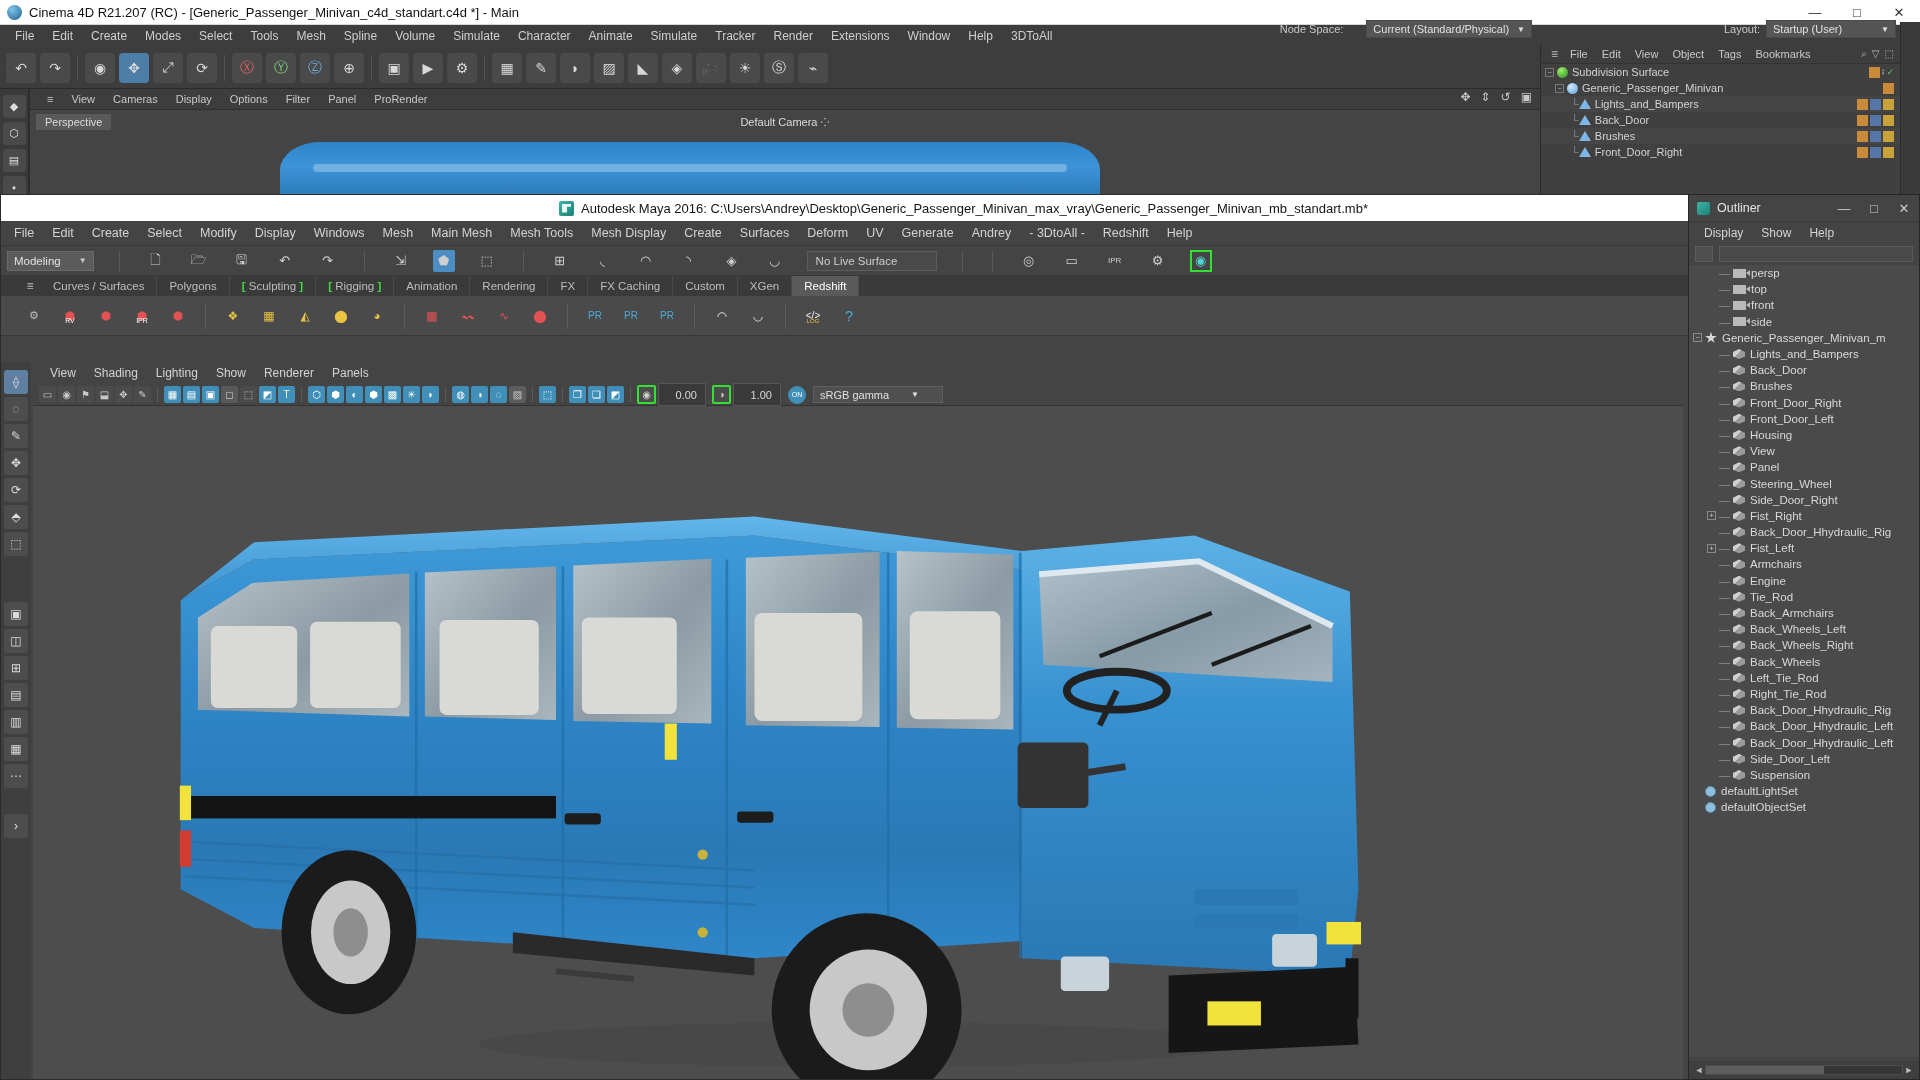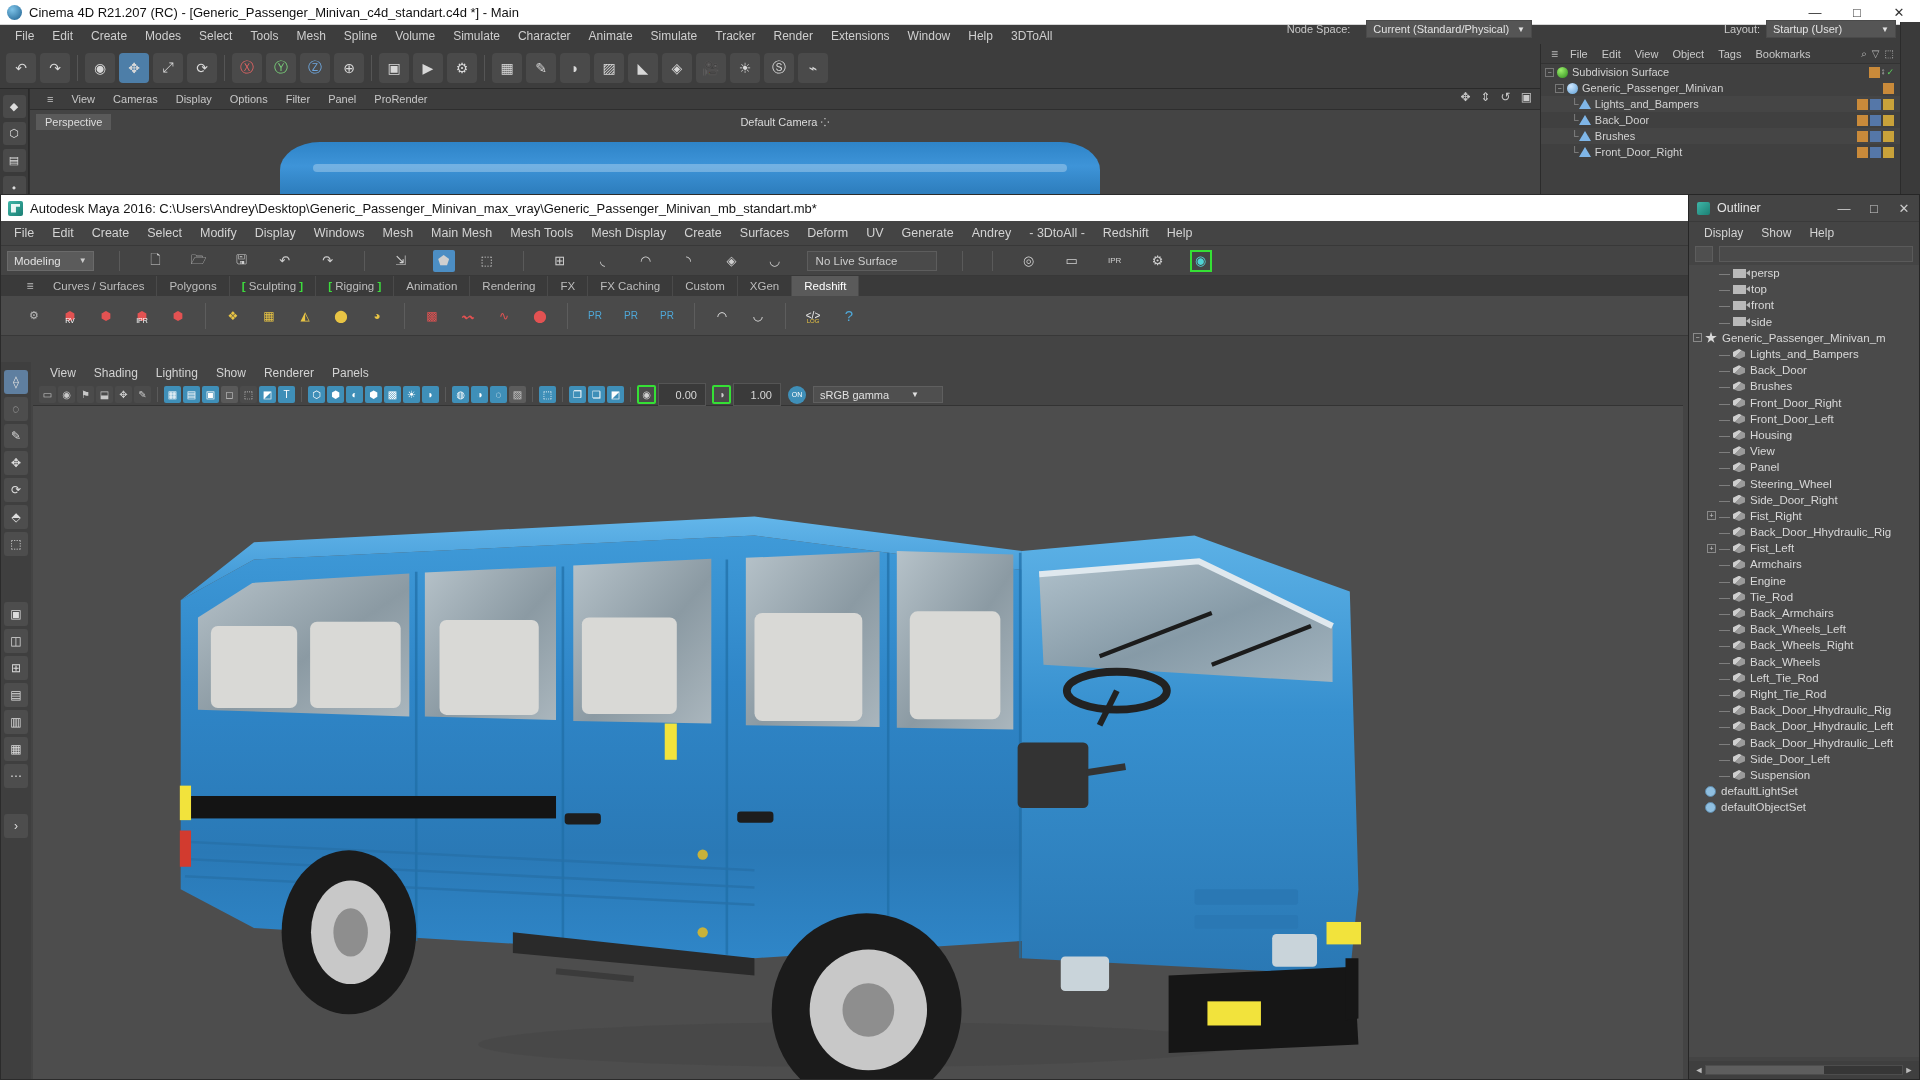--- a/index.html
+++ b/index.html
@@ -45,21 +45,21 @@
   #c4d-vp-cam { position:absolute; left:50%; transform:translateX(-50%); top:4px;
      color:#dcdcdc; font-size:11px; }
   
   #c4d-van { position:absolute; left:250px; top:32px; width:820px; height:80px;
      background:linear-gradient(180deg,#2e84c8 0%, #3e94d8 30%, #2f80c0 60%, #2a78b4 100%);
      border-radius:40px 40px 0 0 / 28px 28px 0 0; }
   #c4d-van::after { content:""; position:absolute; left:4%; right:4%; top:22px; height:8px;
      background:rgba(255,255,255,.28); border-radius:6px; }
 
   #c4d-nodespace { position:absolute; right:388px; top:20px; height:18px; display:flex;
-     align-items:center; gap:16px; }
+     align-items:center; gap:23px; }
   #c4d-nodespace .lbl { color:#c9c9c9; font-size:11px; }
   .c4dfield { background:#555; color:#e2e2e2; font-size:11px; padding:2px 6px; min-width:130px;
      display:flex; align-items:center; justify-content:space-between; border:1px solid #4a4a4a;}
   .c4dfield .cv { font-size:8px; margin-left:8px; }
 
   #c4d-right { position:absolute; right:20px; top:44px; width:360px; bottom:0; background:#404040;
      border-left:1px solid #2b2b2b; }
   #c4d-obj-menubar { height:20px; background:#3d3d3d; display:flex; align-items:center; gap:0;
      padding-left:4px; border-bottom:1px solid #333; }
   #c4d-obj-menubar .hb { color:#bbb; font-size:12px; padding:0 6px; letter-spacing:-1px;}
@@ -83,21 +83,21 @@
      padding-top:8px; text-align:center; }
   #c4d-rail-right span { display:block; margin-bottom:14px; }
 
   #c4d-layout { position:absolute; right:24px; top:20px; display:flex; align-items:center; gap:6px; }
 
   
   #maya { position:absolute; left:0; top:194px; width:1920px; height:886px;
      background:#444444; border:1px solid #2b2b2b; overflow:hidden; }
 
   #maya-title { height:26px; background:#ffffff; display:flex; align-items:center;
-     padding-left:7px; color:#151515; font-size:13px; }
+     padding-left:7px; color:#151515; font-size:13px;justify-content:center; }
   #maya-title .m-ico { width:15px; height:15px; margin-right:7px; flex:0 0 auto;
      background:linear-gradient(135deg,#3fb6a8,#1c7f74); border-radius:2px; position:relative;}
   #maya-title .m-ico::after{ content:""; position:absolute; left:3px; top:3px; width:9px; height:9px;
      background:#eaf7f5; clip-path:polygon(0 0,100% 0,100% 35%,55% 35%,55% 100%,0 100%); }
 
   #maya-menubar { height:25px; background:#444444; display:flex; align-items:center;
      padding-left:4px; border-bottom:1px solid #383838; }
   #maya-menubar span { color:#d3d3d3; font-size:12.5px; padding:2px 9px; white-space:nowrap; }
 
   #maya-statusline { height:30px; background:#444444; display:flex; align-items:center;

